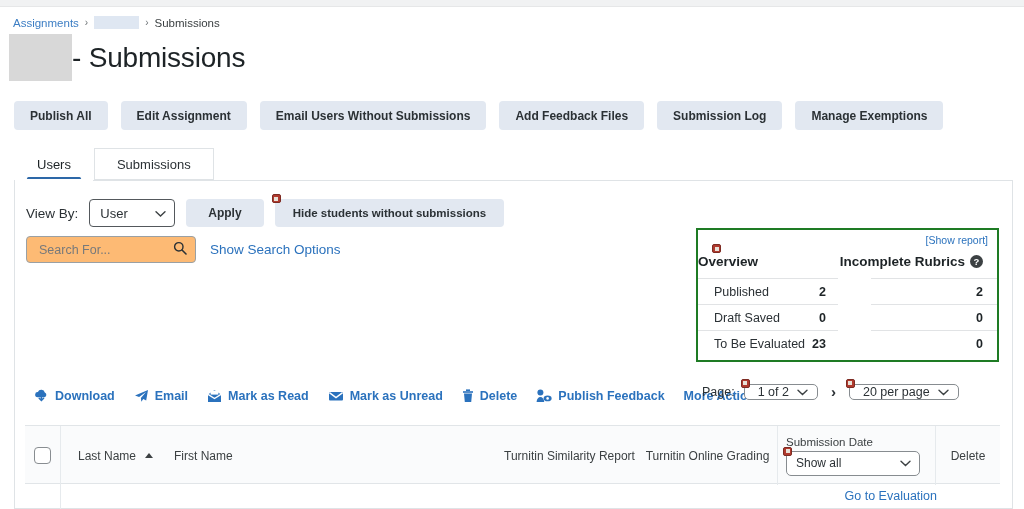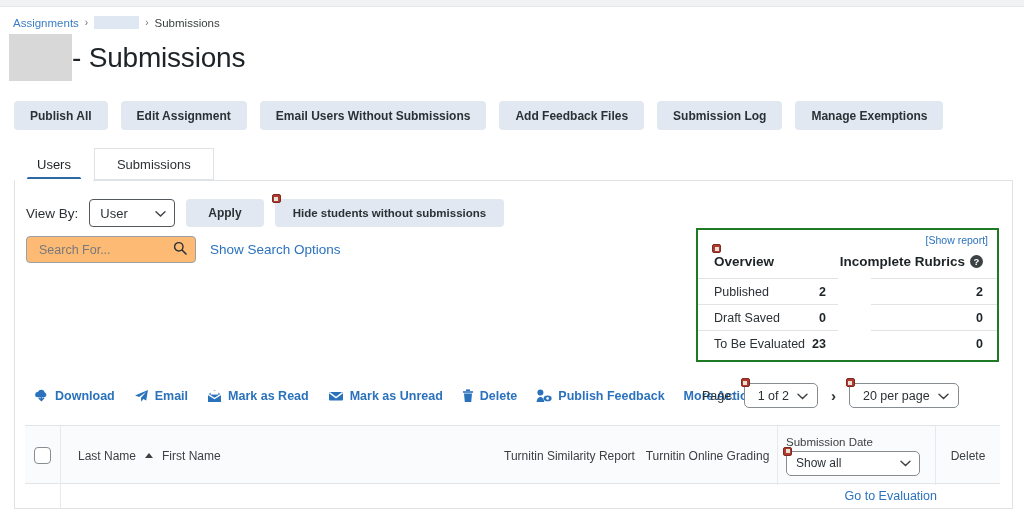--- a/index.html
+++ b/index.html
@@ -79,21 +79,21 @@
                      font-family:"Liberation Sans", sans-serif; }
   .searchbox input::placeholder { color:#77797b; }
   .search-ico { position:absolute; right:8px; top:50%; transform:translateY(-50%); cursor:pointer; }
   .link { color:#2b72bd; font-size:13.5px; cursor:pointer; }
 
   
   .overview { position:absolute; left:696px; top:228px; width:303px; height:134px;
               border:2px solid #1e7b24; background:#fff; z-index:5; }
   .show-report { position:absolute; right:9px; top:4px; font-size:10.5px; color:#2b72bd; cursor:pointer; }
   .ov-head { position:absolute; left:0; top:22px; width:100%; display:flex; }
-  .ov-col-l { width:140px; padding-left:16px; position:relative; }
+  .ov-col-l { width:140px; padding-left:0; position:relative; }
   .ov-col-r { flex:1; padding-right:14px; text-align:right; }
   .ov-title { font-size:13.5px; font-weight:bold; color:#1d2326; white-space:nowrap; }
   .ov-title-r { font-size:13.5px; font-weight:bold; color:#1d2326; white-space:nowrap; display:inline-flex; align-items:center; gap:5px; }
   .help-ico { width:13px; height:13px; border-radius:50%; background:#3c4143; color:#fff;
               font-size:9.5px; font-weight:bold; display:inline-flex; align-items:center;
               justify-content:center; cursor:pointer; }
   .ov-rows { position:absolute; left:0; top:48px; width:100%; }
   .ov-row { display:flex; height:26px; align-items:center; }
   .ov-cell-l { width:140px; padding-left:16px; display:flex; justify-content:space-between;
                padding-right:12px; border-top:1px solid #e1e3e5; height:26px; align-items:center; }
@@ -106,21 +106,21 @@
   
   .toolbar { position:absolute; left:34px; top:389px; display:flex; align-items:center; gap:19px; z-index:5; }
   .tool { display:flex; align-items:center; gap:6px; color:#2b72bd; font-size:12.5px;
           font-weight:bold; cursor:pointer; white-space:nowrap; }
   .tool svg { display:block; }
 
   
   .pager { position:absolute; left:702px; top:383px; display:flex; align-items:center; gap:9px; z-index:5; }
   .pager-lab { font-size:12.5px; color:#2b3135; }
   .pg-select { position:relative; border:1px solid #878c90; border-radius:5px; background:#fff;
-               height:25px; display:flex; align-items:center; padding:0 28px 0 13px;
+               height:16px; display:flex; align-items:center; padding:0 28px 0 13px;
                font-size:12.5px; color:#2b3135; cursor:pointer; white-space:nowrap; }
   .next-pg { color:#2b3135; font-size:15px; font-weight:bold; cursor:pointer; padding:0 4px; }
 
   
   .tbl { position:absolute; left:25px; top:425px; width:975px; z-index:5; }
   .tbl-head { display:flex; border-top:1px solid #e1e5e8; border-bottom:1px solid #e1e5e8;
               background:#fafbfc; height:59px; }
   .th { display:flex; align-items:center; height:59px; font-size:12px; color:#3c4143; }
   .th-check { width:36px; justify-content:center; border-right:1px solid #e6eaed; }
   .chk { width:17px; height:17px; border:1px solid #888d91; border-radius:4px; background:#fff; cursor:pointer; }
@@ -345,21 +345,21 @@
   </div>
 
   <div class="tbl">
     <div class="tbl-head">
       <div class="th th-check">
         <span class="chk"></span>
       </div>
       <div class="th th-name">
         <span>Last Name</span>
         <span class="sort-asc"></span>
-        <span style="text-align:center;">First Name</span>
+        <span style="margin-left:12px;text-align:center;">First Name</span>
       </div>
       <div class="th th-sim">Turnitin Similarity Report</div>
       <div class="th th-grad">Turnitin Online Grading</div>
       <div class="th th-date">
         <span class="th-date-lab">Submission Date</span>
         <div class="date-select">
           <span class="brokenimg" style="left:-4px; top:-5px;"></span>
           <span>Show all</span>
           <span style="position:absolute; right:8px; top:50%; transform:translateY(-50%);">
             <svg width="11" height="7" viewBox="0 0 11 7">

